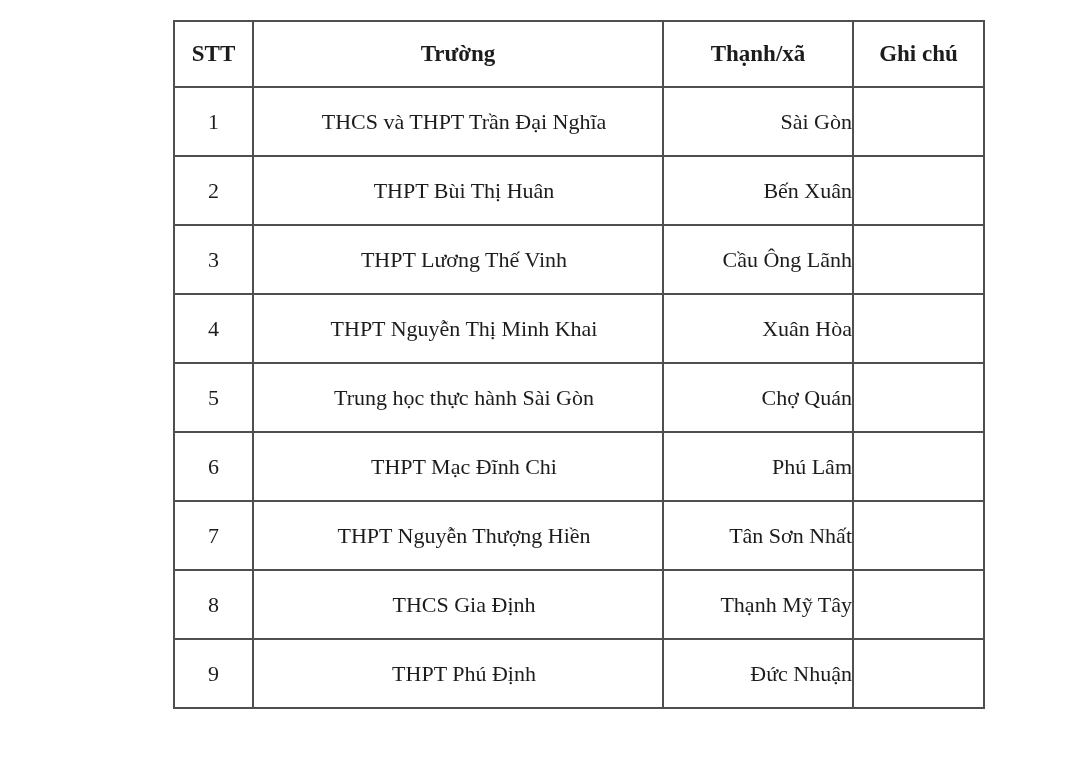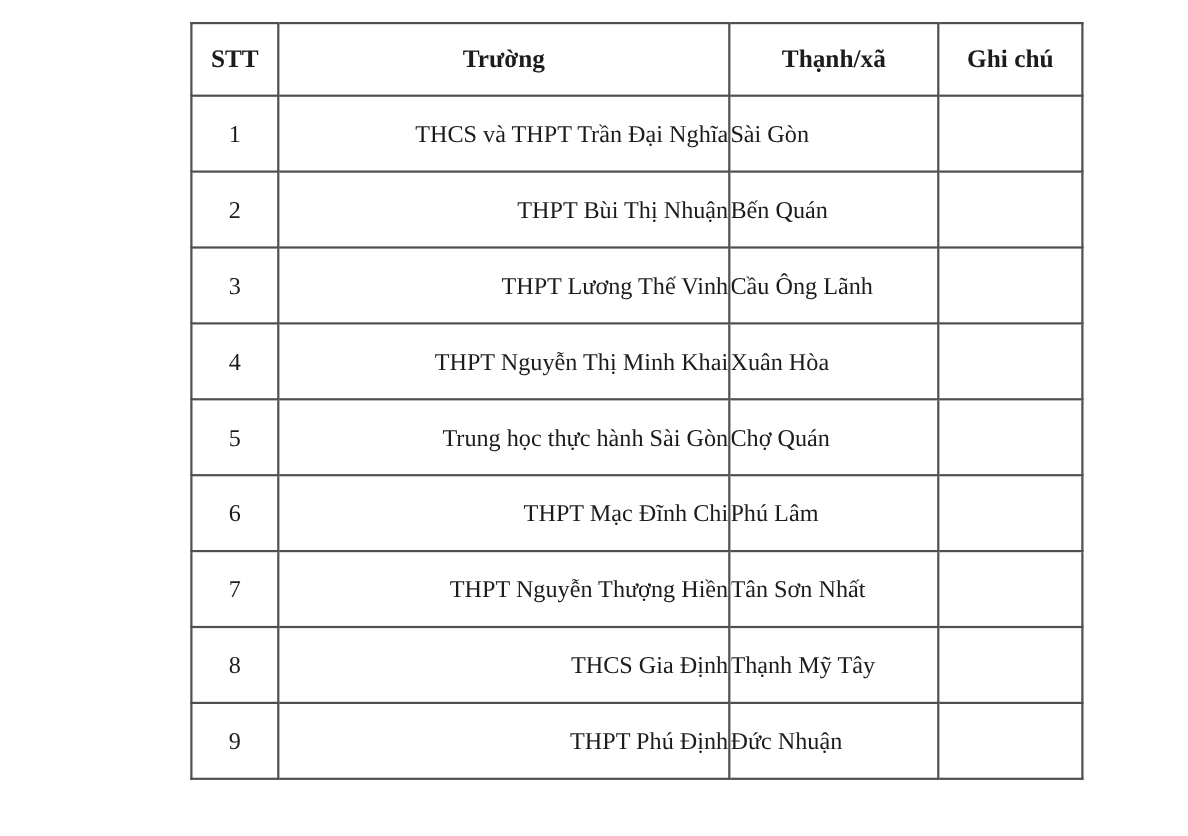--- a/index.html
+++ b/index.html
@@ -38,22 +38,22 @@
     white-space: nowrap;
   }
   .school-table thead tr { height: 66px; }
   .school-table tbody tr { height: 69px; }
   .school-table th {
     font-weight: bold;
     font-size: 23px;
     text-align: center;
   }
   td.c-stt  { text-align: center; }
-  td.c-school { text-align: right; padding-left: 12px; }
-  td.c-ward { text-align: left; border-radius: 22px; }
+  td.c-school { text-align: center; padding-left: 12px; }
+  td.c-ward { text-align: right; }
   td.c-note { text-align: center; }
 </style>
 </head>
 <body>
 
 <div class="page">
   <table class="school-table">
     <colgroup>
       <col style="width:79px">
       <col style="width:410px">
@@ -70,22 +70,22 @@
     </thead>
     <tbody>
       <tr>
         <td class="c-stt">1</td>
         <td class="c-school">THCS và THPT Trần Đại Nghĩa</td>
         <td class="c-ward">Sài Gòn</td>
         <td class="c-note"></td>
       </tr>
       <tr>
         <td class="c-stt">2</td>
-        <td class="c-school">THPT Bùi Thị Nhuận</td>
-        <td class="c-ward">Bến Quán</td>
+        <td class="c-school">THPT Bùi Thị Huân</td>
+        <td class="c-ward">Bến Xuân</td>
         <td class="c-note"></td>
       </tr>
       <tr>
         <td class="c-stt">3</td>
         <td class="c-school">THPT Lương Thế Vinh</td>
         <td class="c-ward">Cầu Ông Lãnh</td>
         <td class="c-note"></td>
       </tr>
       <tr>
         <td class="c-stt">4</td>

